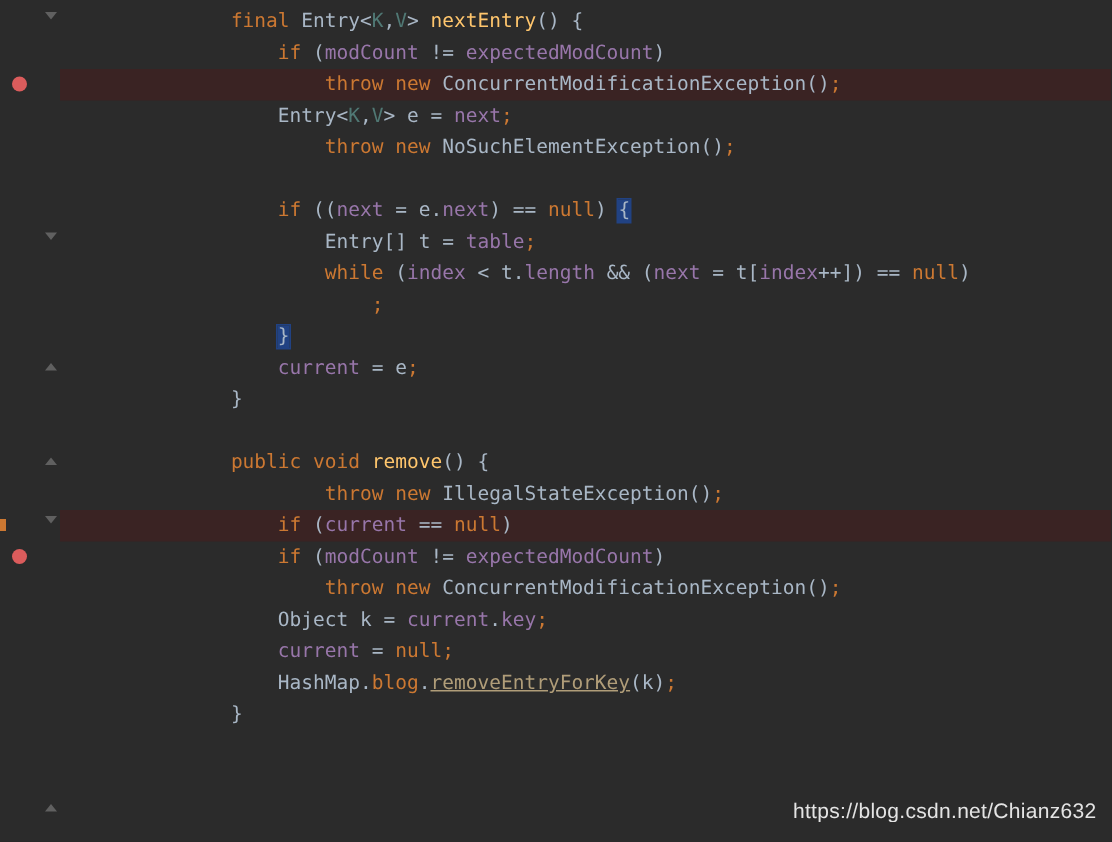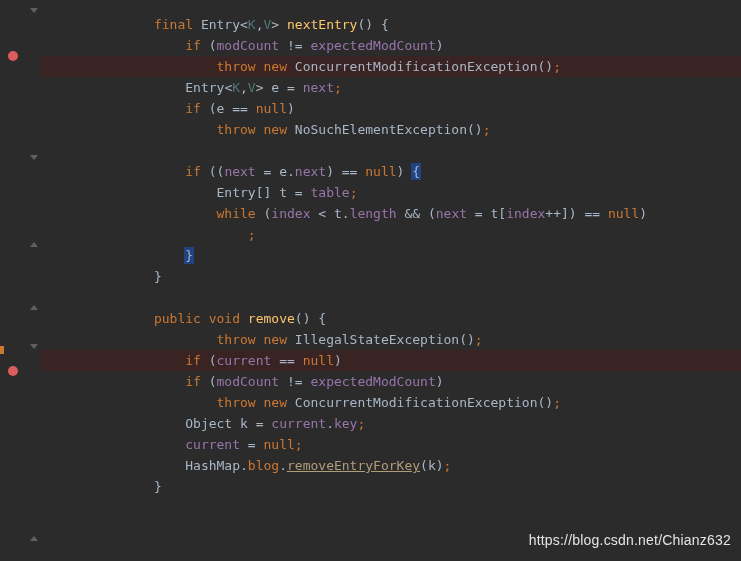--- a/index.html
+++ b/index.html
@@ -50,21 +50,21 @@
   .orange-tick {
     position: absolute;
     left: 0;
     width: 4px;
     height: 8px;
     background: #cc7832;
     top: 6px;
   }
   .code {
     flex: 1;
-    padding-top: 14px;
+    padding-top: 4px;
     position: relative;
   }
   .line {
     height: 21px;
     white-space: pre;
     padding-left: 20px;
     position: relative;
   }
   .line.bp-hl { background: #3a2323; }
   .line .hl-box { background: #214283; outline: 1px solid #214283; }
@@ -161,28 +161,28 @@
             <path d="M1 9 L9 9 L5 4 Z" fill="#606060"></path>
           </svg>
         </div>
       </div>
     </div>
   <div class="code" id="code">
       <div class="line">            <span class="kw">final </span><span class="type">Entry</span><span class="op">&lt;</span><span class="generic">K</span><span class="op">,</span><span class="generic">V</span><span class="op">&gt; </span><span class="methoddecl">nextEntry</span><span class="paren">() </span><span class="paren">{</span></div>
       <div class="line">                <span class="kw">if </span><span class="paren">(</span><span class="field">modCount</span><span class="op"> != </span><span class="field">expectedModCount</span><span class="paren">)</span></div>
       <div class="line bp-hl">                    <span class="kw">throw new </span><span class="type">ConcurrentModificationException</span><span class="paren">()</span><span class="semi">;</span></div>
       <div class="line">                <span class="type">Entry</span><span class="op">&lt;</span><span class="generic">K</span><span class="op">,</span><span class="generic">V</span><span class="op">&gt; </span><span class="ident">e</span><span class="op"> = </span><span class="field">next</span><span class="semi">;</span></div>
-      <div class="line">                <span class="kw">if </span><span class="paren">(</span><span class="ident">e</span><span class="op"> == </span><span class="kw">null</span><span class="paren">)</span></div>
       <div class="line">                    <span class="kw">throw new </span><span class="type">NoSuchElementException</span><span class="paren">()</span><span class="semi">;</span></div>
       <div class="line"></div>
       <div class="line">                <span class="kw">if </span><span class="paren">((</span><span class="field">next</span><span class="op"> = </span><span class="ident">e.</span><span class="field">next</span><span class="paren">) </span><span class="op">== </span><span class="kw">null</span><span class="paren">) </span><span class="paren hl-box">{</span></div>
       <div class="line">                    <span class="type">Entry</span><span class="paren">[] </span><span class="ident">t</span><span class="op"> = </span><span class="field">table</span><span class="semi">;</span></div>
       <div class="line">                    <span class="kw">while </span><span class="paren">(</span><span class="field">index</span><span class="op"> &lt; </span><span class="ident">t.</span><span class="field">length</span><span class="op"> &amp;&amp; </span><span class="paren">(</span><span class="field">next</span><span class="op"> = </span><span class="ident">t</span><span class="paren">[</span><span class="field">index</span><span class="op">++</span><span class="paren">]) </span><span class="op">== </span><span class="kw">null</span><span class="paren">)</span></div>
       <div class="line">                        <span class="semi">;</span></div>
       <div class="line">                <span class="paren hl-box">}</span></div>
+      <div class="line">                <span class="field">current</span><span class="op"> = </span><span class="ident">e</span><span class="semi">;</span></div>
       <div class="line">            <span class="paren">}</span></div>
       <div class="line"></div>
       <div class="line">            <span class="kw">public </span><span class="kw">void </span><span class="methoddecl">remove</span><span class="paren">() </span><span class="paren">{</span></div>
       <div class="line">                    <span class="kw">throw new </span><span class="type">IllegalStateException</span><span class="paren">()</span><span class="semi">;</span></div>
       <div class="line bp-hl">                <span class="kw">if </span><span class="paren">(</span><span class="field">current</span><span class="op"> == </span><span class="kw">null</span><span class="paren">)</span></div>
       <div class="line">                <span class="kw">if </span><span class="paren">(</span><span class="field">modCount</span><span class="op"> != </span><span class="field">expectedModCount</span><span class="paren">)</span></div>
       <div class="line">                    <span class="kw">throw new </span><span class="type">ConcurrentModificationException</span><span class="paren">()</span><span class="semi">;</span></div>
       <div class="line">                <span class="type">Object </span><span class="ident">k</span><span class="op"> = </span><span class="field">current</span><span class="op">.</span><span class="field">key</span><span class="semi">;</span></div>
       <div class="line">                <span class="field">current</span><span class="op"> = </span><span class="kw">null</span><span class="semi">;</span></div>
       <div class="line">                <span class="type">HashMap</span><span class="op">.</span><span class="kw">blog</span><span class="op">.</span><span class="method">removeEntryForKey</span><span class="paren">(</span><span class="ident">k</span><span class="paren">)</span><span class="semi">;</span></div>

